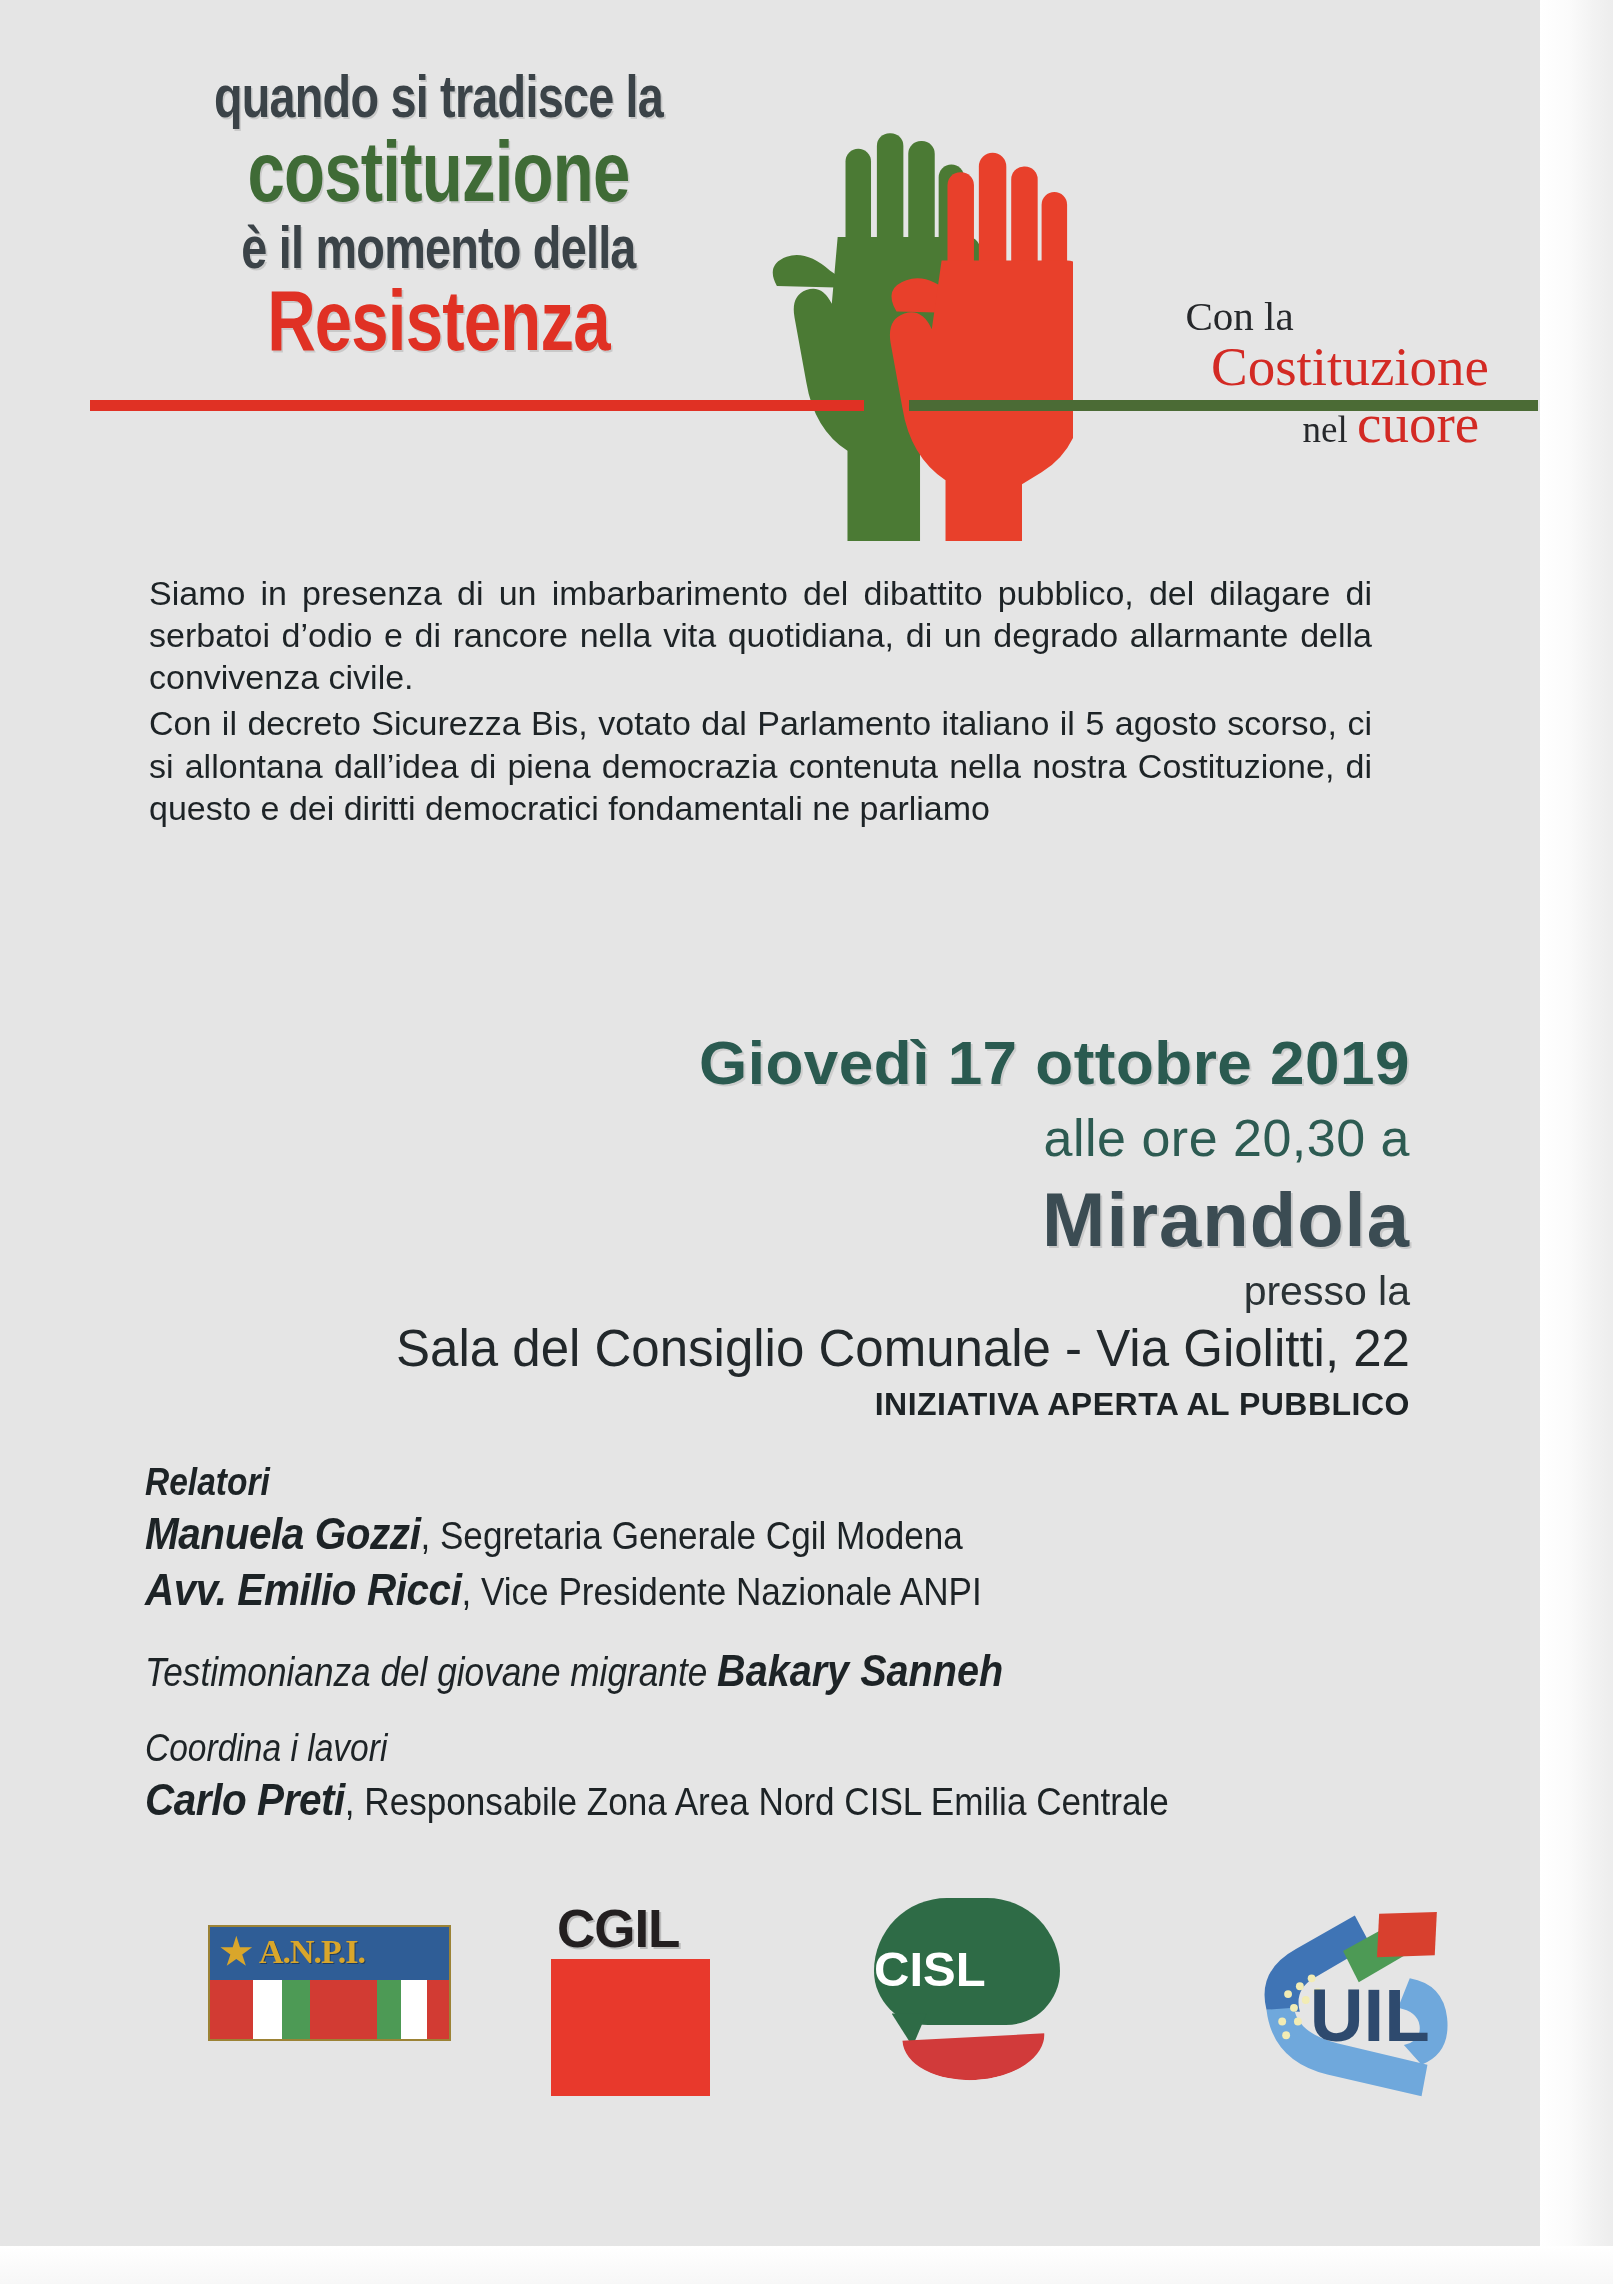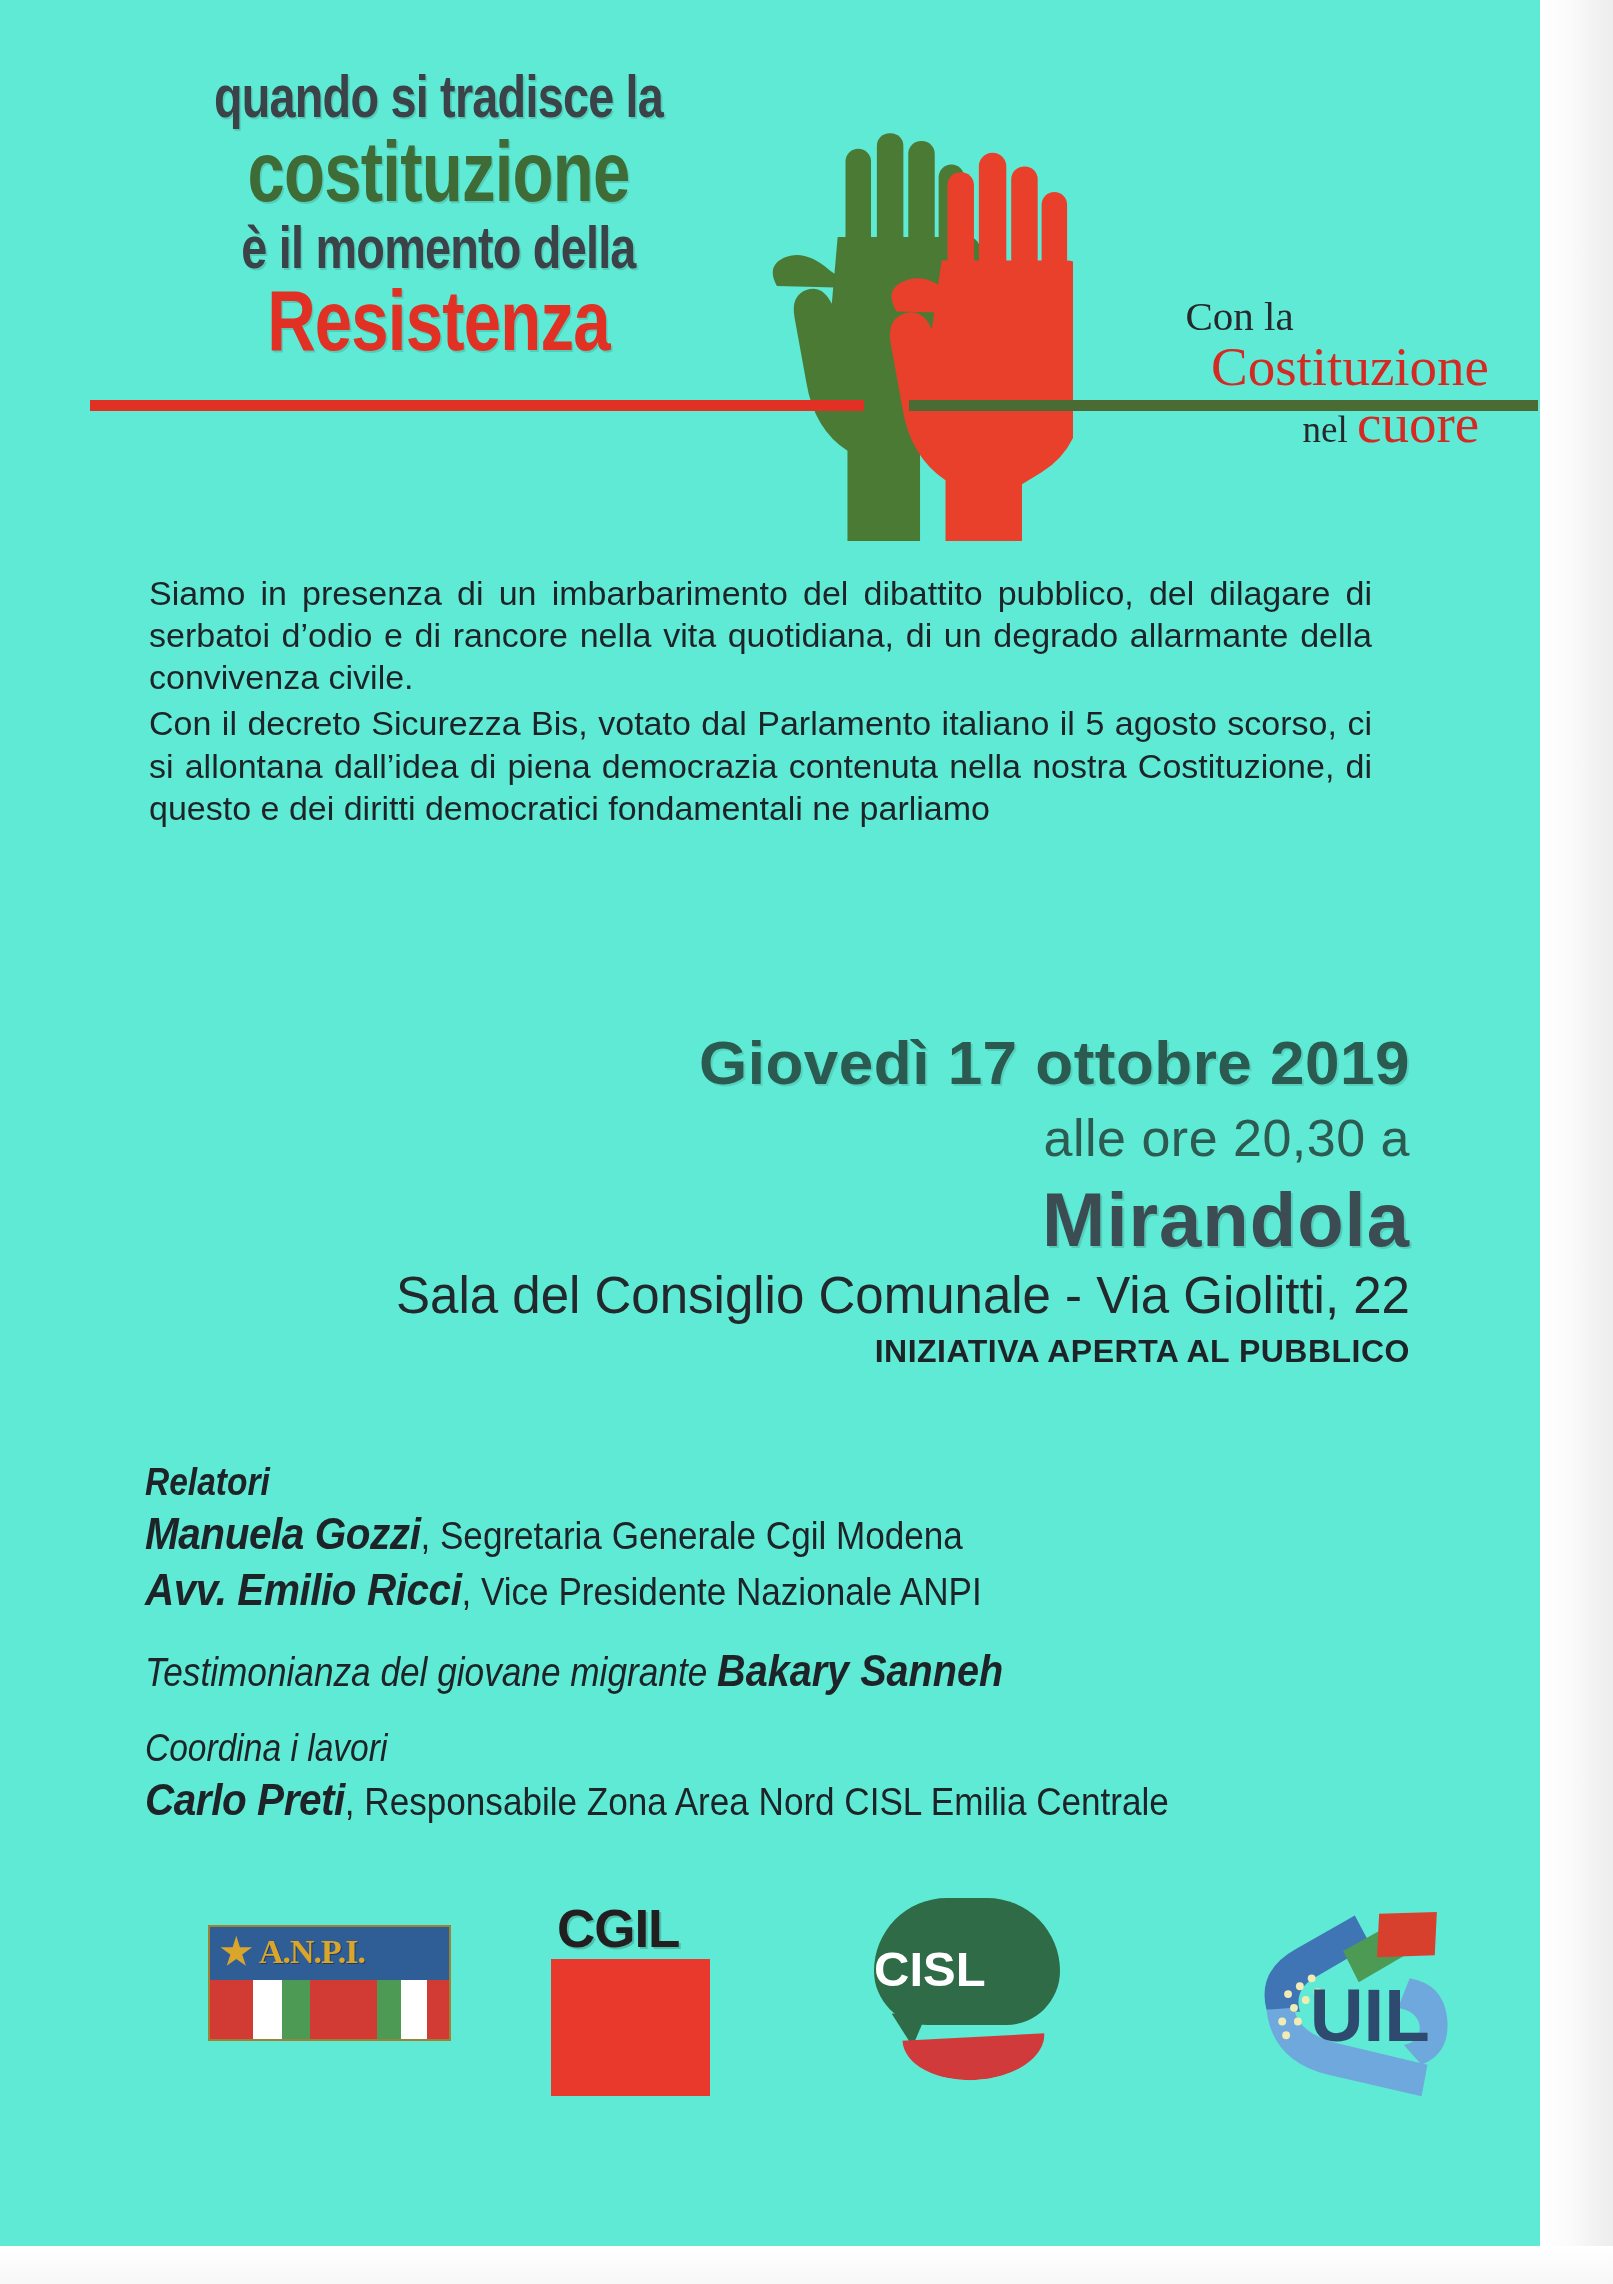--- a/index.html
+++ b/index.html
@@ -5,21 +5,21 @@
   html,body{margin:0;padding:0;background:#fff;}
   body{
     width:1613px;height:2285px;
     font-family:"Liberation Sans", sans-serif;
     background:#ffffff;
     position:relative;
     overflow:hidden;
   }
   .page{
     position:absolute;inset:0;
-    background:#5eead4;
+    background:#e5e5e5;
   }
   
   .scan-edge-right{
     position:absolute;top:0;right:0;width:73px;height:100%;
     background:linear-gradient(to right,#ffffff 0%,#fbfbfb 40%,#f2f2f2 75%,#ededed 100%);
   }
   .scan-edge-bottom{
     position:absolute;left:0;bottom:0;width:100%;height:39px;
     background:linear-gradient(to bottom,#ffffff 0%,#f7f7f7 100%);
   }
@@ -260,20 +260,21 @@
 
   <div class="body-text">
     <p>Siamo in presenza di un imbarbarimento del dibattito pubblico, del dilagare di serbatoi d’odio e di rancore nella vita quotidiana, di un degrado allarmante della convivenza civile.</p>
     <p class="para-b">Con il decreto Sicurezza Bis, votato dal Parlamento italiano il 5 agosto scorso, ci si allontana dall’idea di piena democrazia contenuta nella nostra Costituzione, di questo e dei diritti democratici fondamentali ne parliamo</p>
   </div>
 
   <div class="event">
     <div class="ev-date">Giovedì 17 ottobre 2019</div>
     <div class="ev-time">alle ore 20,30 a</div>
     <div class="ev-city">Mirandola</div>
+    <div class="ev-presso">presso la</div>
     <div class="ev-venue">Sala del Consiglio Comunale - Via Giolitti, 22</div>
     <div class="ev-open">INIZIATIVA APERTA AL PUBBLICO</div>
   </div>
 
   <div class="speakers">
     <div class="sp-label">Relatori</div>
 
     <div class="sp-row">
       <span class="sp-name">Manuela Gozzi</span><span class="sp-role">, Segretaria Generale Cgil Modena</span>
     </div>

